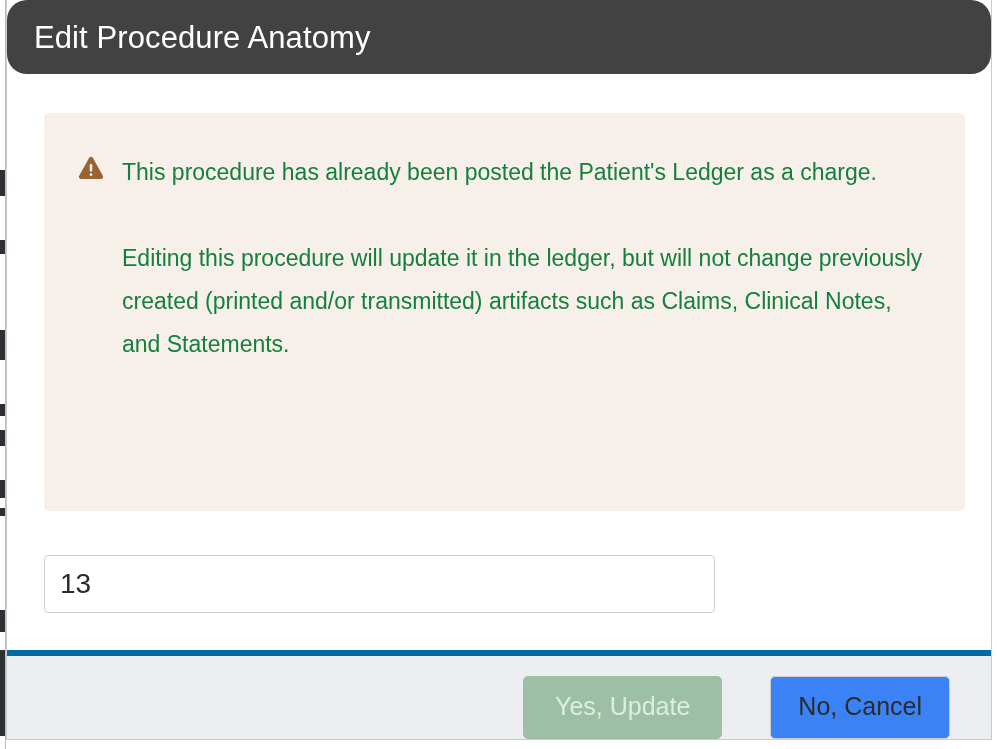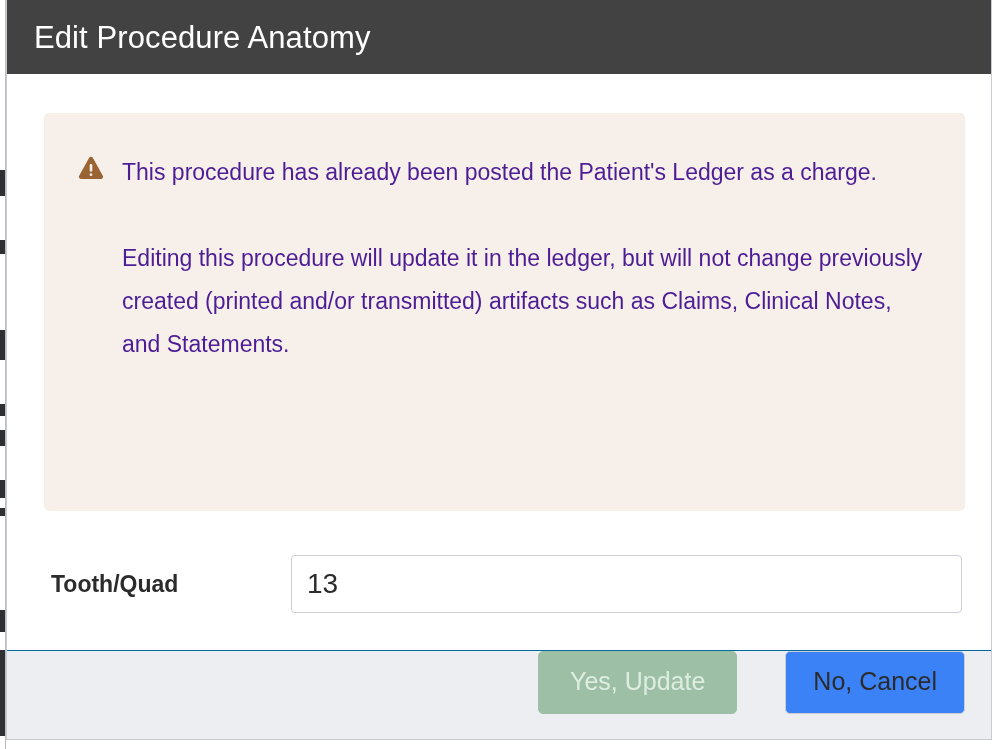--- a/index.html
+++ b/index.html
@@ -51,20 +51,21 @@
     box-sizing: border-box;
   }
 
   .modal-header {
     height: 74px;
     background: #424242;
     display: flex;
     align-items: center;
     padding: 0 0 0 27px;
     box-sizing: border-box;
+    border-radius: 20px;
   }
   .modal-title {
     color: #ffffff;
     font-size: 31px;
     font-weight: 400;
     letter-spacing: 0.1px;
     line-height: 1;
   }
 
   .modal-body {
@@ -88,21 +89,21 @@
     flex: 0 0 auto;
     width: 26px;
     margin-right: 18px;
     margin-top: 5px;
   }
   .alert-icon svg { display: block; }
   .alert-content {
     flex: 1 1 auto;
   }
   .alert-p {
-    color: #4c1d95;
+    color: #15803d;
     font-size: 23px;
     line-height: 43px;
     margin: 0;
     max-width: 810px;
   }
   .alert-p + .alert-p {
     margin-top: 43px;
   }
 
   .form-row {
@@ -132,25 +133,25 @@
     outline: none;
   }
 
   .modal-footer {
     position: absolute;
     left: 0;
     right: 0;
     bottom: 0;
     height: 89px;
     background: #edeef1;
-    border-top: 1px solid #0369a1;
-    display: flex;
-    align-items: flex-start;
+    border-top: 6px solid #0369a1;
+    display: flex;
+    align-items: flex-end;
     justify-content: flex-end;
-    padding-right: 26px;
+    padding-right: 41px;
     box-sizing: border-box;
   }
   .btn {
     font-family: "Liberation Sans", sans-serif;
     font-size: 25px;
     border-radius: 5px;
     cursor: pointer;
     box-sizing: border-box;
     line-height: 1;
   }
@@ -201,21 +202,20 @@
           <rect x="11.7" y="17.2" width="2.6" height="2.7" rx="1.2" fill="#f7efe9"></rect>
         </svg>
       </div>
       <div class="alert-content">
         <p class="alert-p">This procedure has already been posted the Patient's Ledger as a charge.</p>
         <p class="alert-p">Editing this procedure will update it in the ledger, but will not change previously created (printed and/or transmitted) artifacts such as Claims, Clinical Notes, and Statements.</p>
       </div>
     </div>
 
     <div class="form-row">
-      <div class="form-label">Tooth/Quad</div>
       <input class="form-input" type="text" value="13" style="">
     </div>
 
   </div>
 
   <div class="modal-footer">
     <button class="btn btn-primary">Yes, Update</button>
     <button class="btn btn-secondary">No, Cancel</button>
   </div>
 

